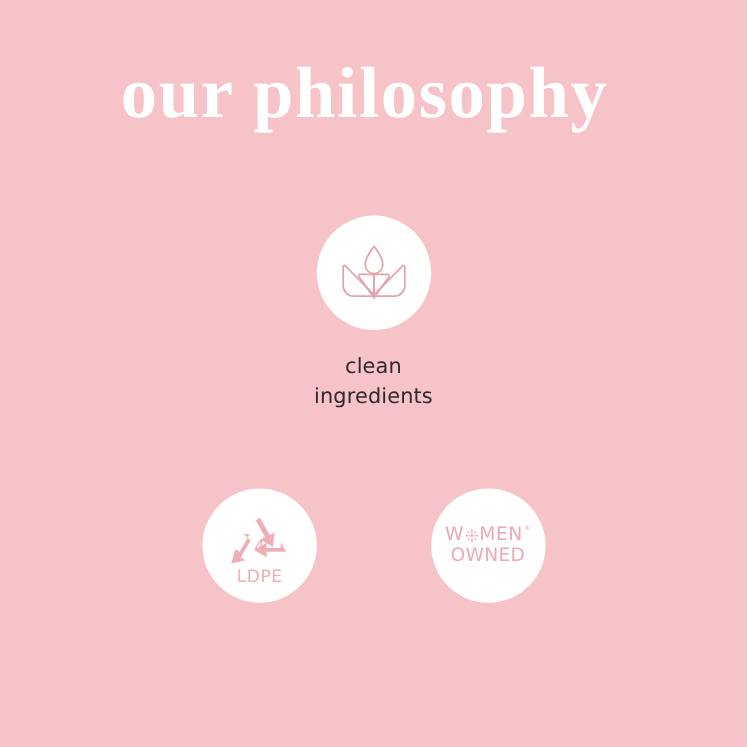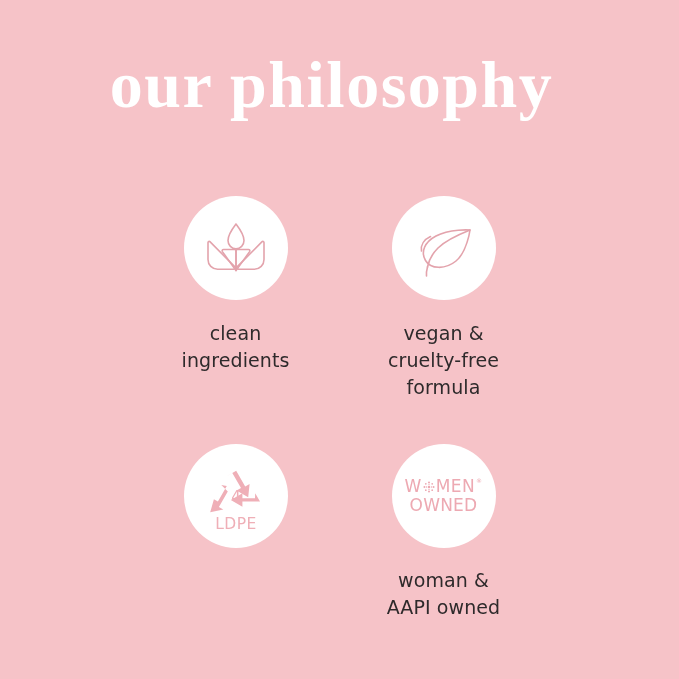--- a/index.html
+++ b/index.html
@@ -131,40 +131,20 @@
 
             <path d="M36 58.6 L49.6 39.6 C50.2 38.7 49.6 37.5 48.5 37.5 L37.4 37.5
                      C36.6 37.5 36 38.1 36 38.9 Z"></path>
           </svg>
         </span>
       </div>
       <div class="caption">clean
 ingredients</div>
     </div>
 
-    <div class="item">
-      <div class="circle">
-        <span>
-          <svg width="72" height="72" viewBox="0 0 72 72" fill="none" stroke="#E3A3AC" stroke-width="1.6" stroke-linecap="round" stroke-linejoin="round">
-
-            <path d="M62 18 C62 18 42 16.5 28 24 C16.5 30 12.5 40 17.5 48.5
-                     C22.5 57 37 58 48 49 C59 40 62 18 62 18 Z"></path>
-
-            <path d="M62 18 C52 22 38 28 30 36 C23.5 42.5 20.5 49.5 19.5 55"></path>
-
-            <path d="M22.5 24.5 C16 27.5 12.5 33 13.5 39"></path>
-
-            <path d="M19.5 55 C18.5 58.5 18.2 61.5 18.5 64"></path>
-          </svg>
-        </span>
-      </div>
-      <div class="caption">vegan &amp;
-cruelty-free
-formula</div>
-    </div>
 
 
   </div>
 
   <div class="row row-bottom">
 
     <div class="item">
       <div class="circle">
         <span>
           <svg width="78" height="78" viewBox="0 0 78 78" fill="none">
@@ -209,19 +189,17 @@
                 <circle cx="7.8" cy="12" r="1.1"></circle>
                 <circle cx="16.2" cy="12" r="1.1"></circle>
               </svg>
             </span>
             <span>MEN</span>
             <span class="wo-reg">®</span>
           </div>
           <div class="wo-line wo-line2">OWNED</div>
         </div>
       </div>
-      <div class="caption caption-bottom">woman &amp;
-AAPI owned</div>
     </div>
 
   </div>
 
 </div>
 
 </body></html>

